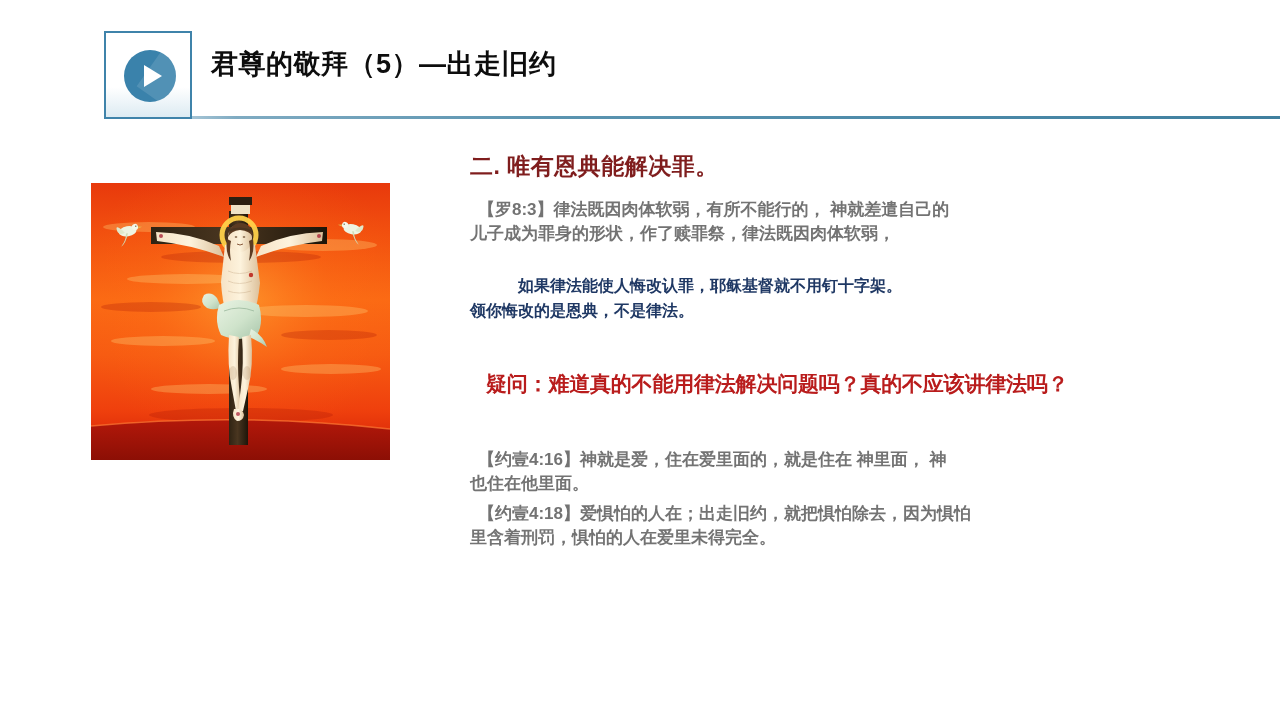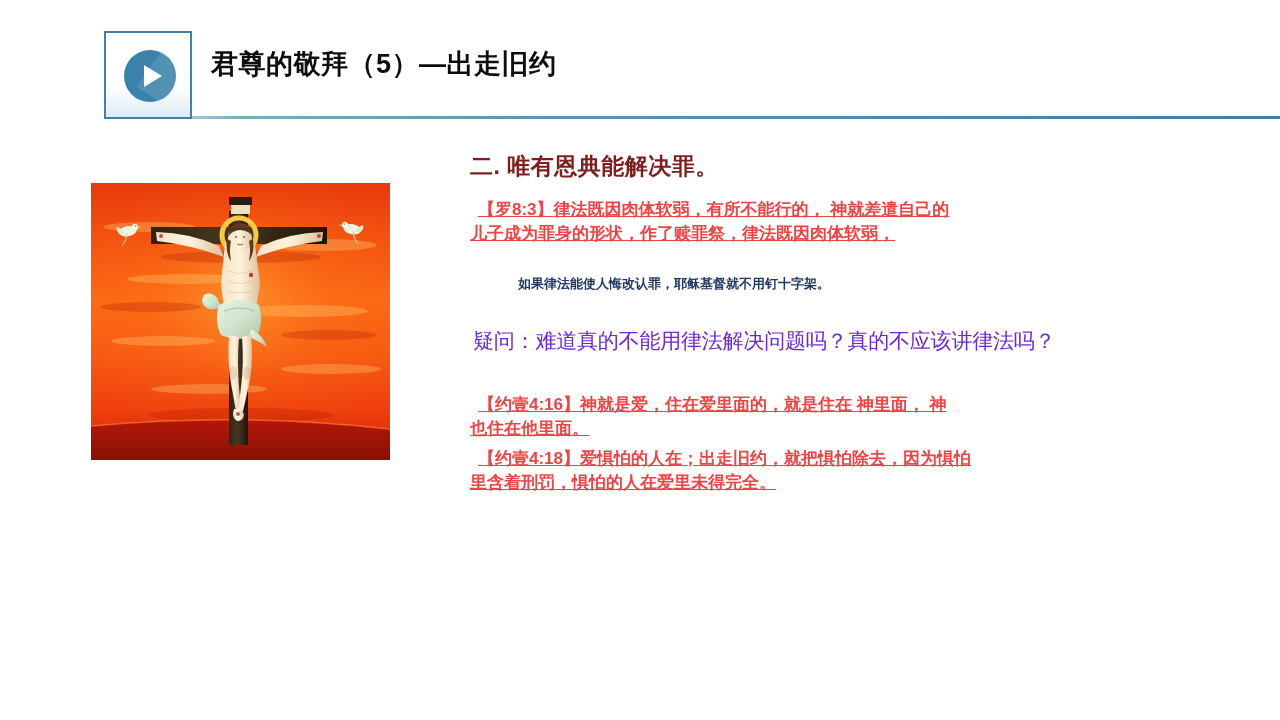--- a/index.html
+++ b/index.html
@@ -121,50 +121,49 @@
   }
   .section-heading {
     font-size: 23px;
     font-weight: 700;
     color: #7f1d1d;
     line-height: 1.3;
     margin: 0 0 16px 0;
     letter-spacing: 0.5px;
   }
   .verse-red {
-    color: #ef4444;
+    color: #737373;
     font-size: 17px;
     font-weight: 700;
     line-height: 1.42;
     margin: 0 0 6px 0;
     text-indent: 8px;
-    text-decoration: underline;
   }
   .verse-red .ref { font-weight: 700; }
   .verse-red .em { font-weight: 900; }
   .gap-sm { height: 12px; }
   .gap-md { height: 22px; }
   .gap-lg { height: 30px; }
 
   .note-blue {
     color: #1f3864;
-    font-size: 13px;
+    font-size: 16px;
     font-weight: 700;
     line-height: 1.55;
     margin: 0;
     font-family: "Liberation Serif", "DejaVu Serif", serif;
   }
   .note-blue .indent { padding-left: 48px; }
 
   .question {
     font-size: 21px;
-    font-weight: 400;
-    color: #6d28d9;
+    font-weight: 700;
+    color: #b91c1c;
     line-height: 1.35;
-    margin: 3px;
+    margin: 16px;
     white-space: nowrap;
     letter-spacing: -0.2px;
   }
 </style>
 </head>
 <body>
 
 <div class="slide">
 
   <div class="header">
@@ -323,20 +322,21 @@
 
     <p class="verse-red">
       <span class="ref">【罗8:3】</span><span>律法既因肉体软弱，有所不能行的，  神就差遣自己的</span><br>
       <span>儿子成为罪身的形状，作了赎罪祭，律法既因肉体软弱，</span>
     </p>
 
     <div class="gap-md"></div>
 
     <p class="note-blue">
       <span class="indent">如果律法能使人悔改认罪，耶稣基督就不用钉十字架。</span><br>
+      <span>领你悔改的是恩典，不是律法。</span>
     </p>
 
     <div class="gap-lg"></div>
 
     <p class="question">疑问：难道真的不能用律法解决问题吗？真的不应该讲律法吗？</p>
 
     <div class="gap-md"></div>
 
 
     <div class="gap-sm"></div>

